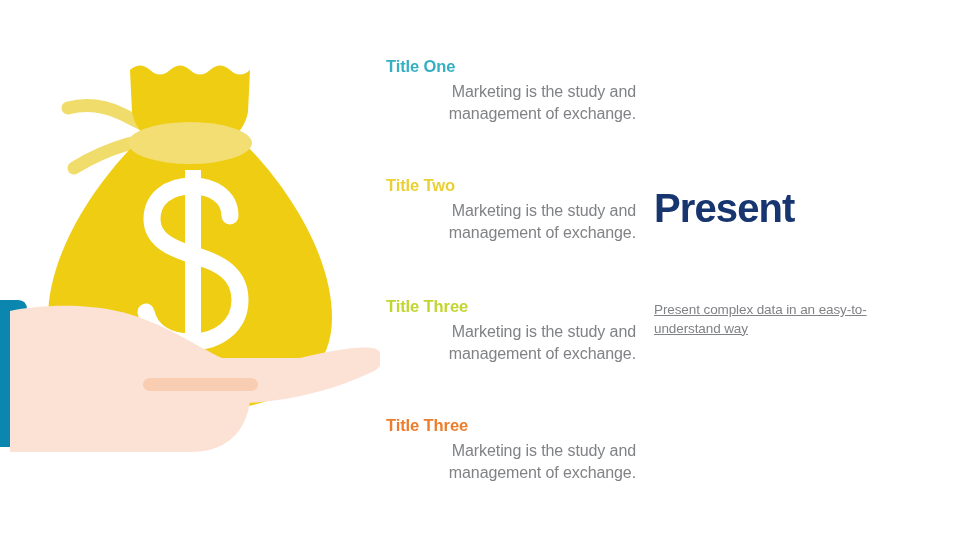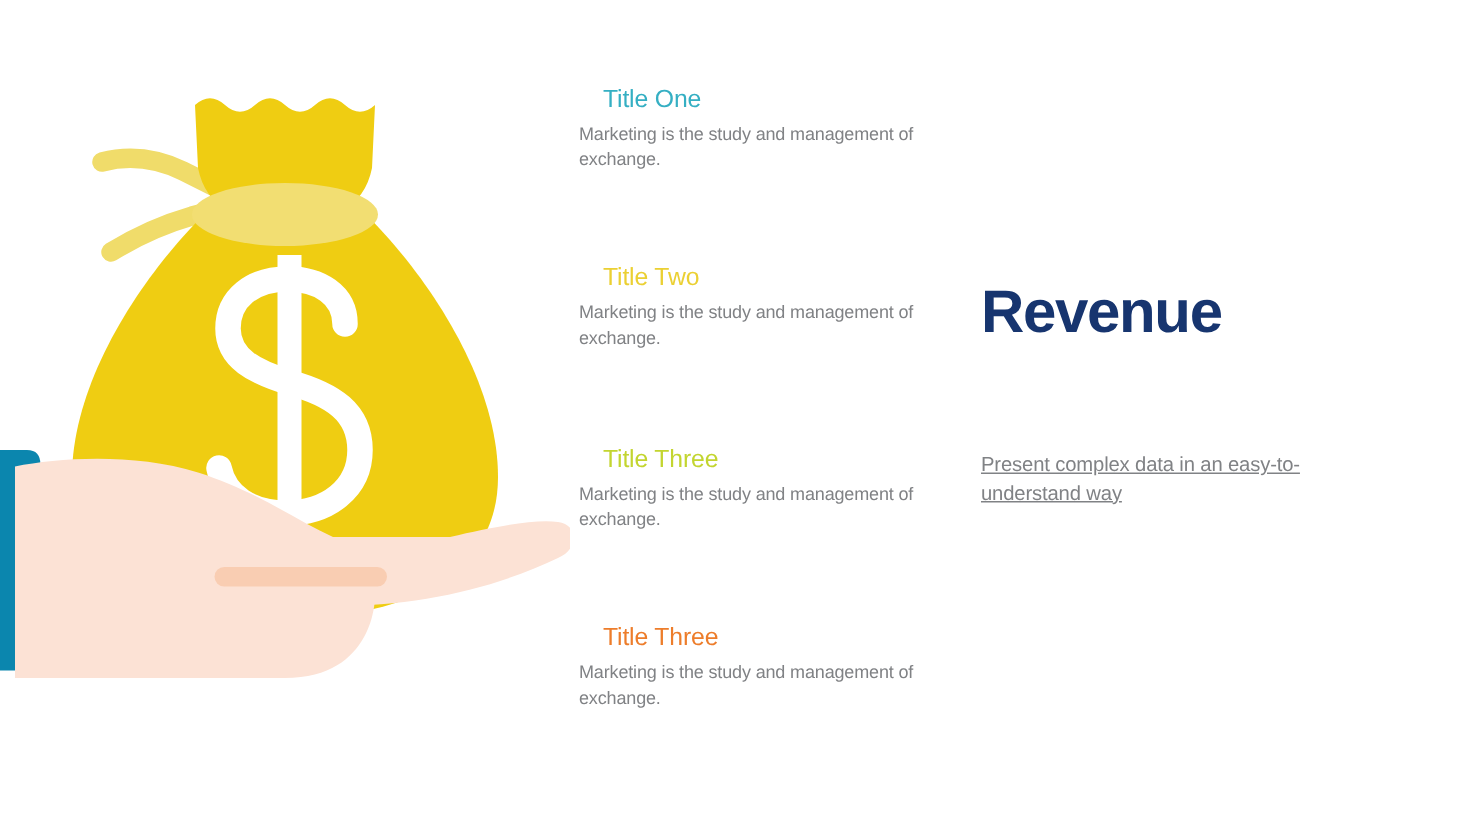--- a/index.html
+++ b/index.html
@@ -42,31 +42,32 @@
     position: absolute;
     width: 250px;
   }
   .item-1 { top: 57px; }
   .item-2 { top: 176px; }
   .item-3 { top: 297px; }
   .item-4 { top: 416px; }
 
   .item-title {
     font-size: 16.5px;
-    font-weight: normal;
+    font-weight: bold;
     letter-spacing: -0.1px;
-    margin: 0 0 6px 16px;
+    margin: 0 0 6px 0;
     line-height: 1.1;
   }
   .item-desc {
-    font-size: 12px;
+    font-size: 16px;
     color: #808285;
     line-height: 1.38;
     margin: 0;
     letter-spacing: -0.1px;
+    text-align: right;
   }
 
   
   .heading-col {
     position: absolute;
     left: 654px;
     top: 0;
     width: 300px;
   }
   .main-heading {
@@ -174,17 +175,17 @@
     </div>
 
     <div class="list-item item-4">
       <div class="item-title" style="color: rgb(237, 125, 43);">Title Three</div>
       <div class="item-desc">Marketing is the study and management of exchange.</div>
     </div>
 
   </div>
 
   <div class="heading-col">
-    <div class="main-heading"><span>Revenue</span><br></div>
+    <div class="main-heading"><span>Present</span><br></div>
     <div class="sub-heading">Present complex data in an easy-to-understand way</div>
   </div>
 
 </div>
 
 </body></html>

